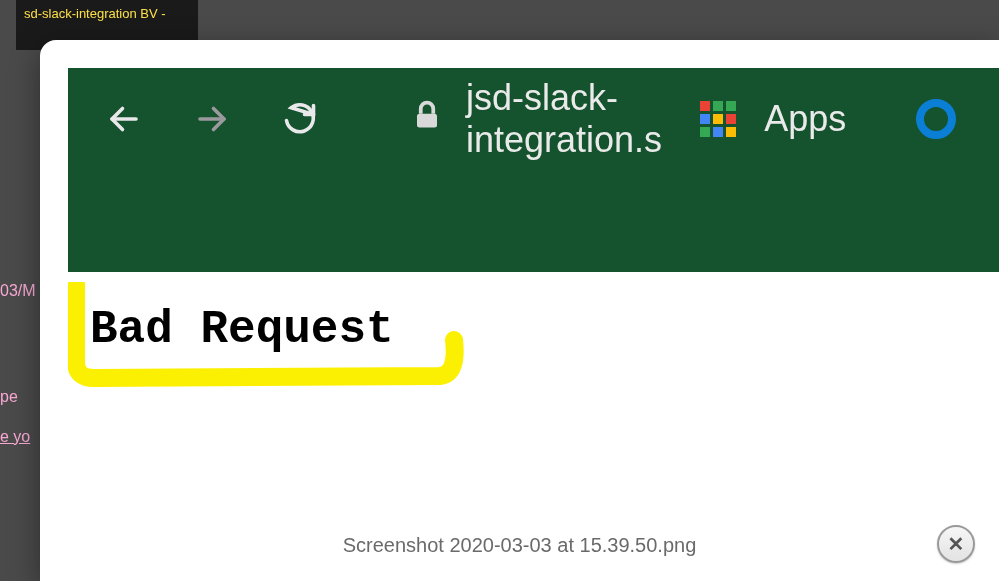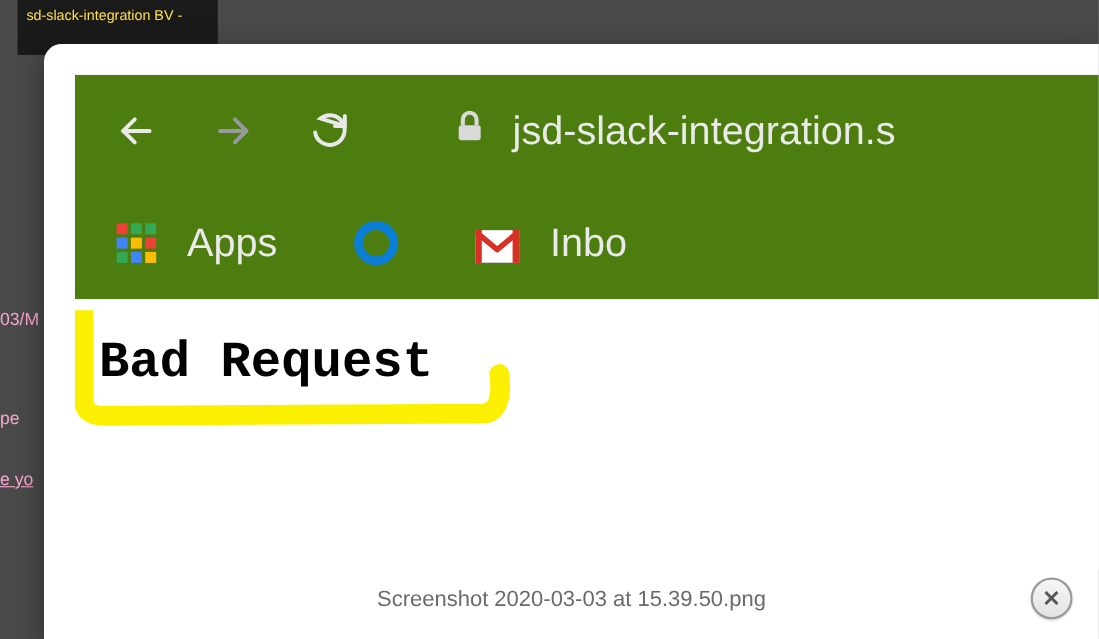--- a/index.html
+++ b/index.html
@@ -42,25 +42,25 @@
     }
     .shot-wrap {
       position: absolute;
       top: 28px;
       left: 28px;
       right: 0;
       height: 450px;
       overflow: hidden;
     }
     .chrome-bar {
-      background: #4d7c0f;
+      background: #14532d;
       height: 204px;
       width: 100%;
       display: flex;
-      flex-direction: column;
+      flex-direction: row;
     }
     .nav-row {
       display: flex;
       align-items: center;
       height: 102px;
       padding-left: 38px;
       gap: 52px;
     }
     .nav-btn { width: 36px; height: 36px; color: #9a9a9e; display:flex; align-items:center; justify-content:center;}
     .nav-btn.active { color: #e9e9ec; }
@@ -131,21 +131,21 @@
     }
   </style>
 </head>
 <body>
 
 <div class="thumb">
   <span>sd-slack-integration
 BV -</span>
 </div>
 <div class="bg-text" style="top:282px;left:0;">03/M</div>
-<div class="bg-text" style="top:372px;left:0;">pe</div>
+<div class="bg-text" style="top:388px;left:0;">pe</div>
 <div class="bg-text" style="top:428px;left:0;text-decoration:underline;">e yo</div>
 
 <div class="lightbox">
   <div class="shot-wrap">
 
     <div class="chrome-bar">
       <div class="nav-row">
         <div class="nav-btn active">
           <svg width="42" height="42" viewBox="0 0 24 24" fill="none" stroke="currentColor" stroke-width="2.4" stroke-linecap="round" stroke-linejoin="round">
               <line x1="20" y1="12" x2="4" y2="12"></line>

